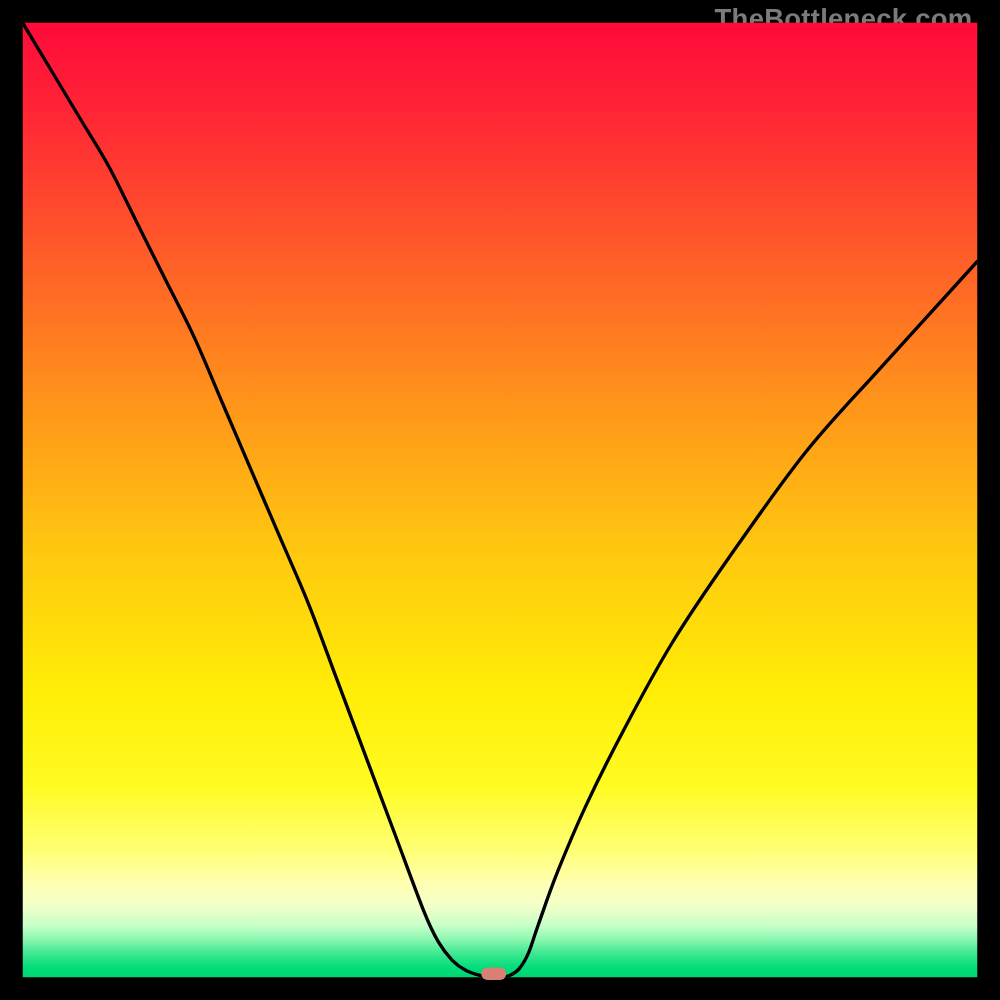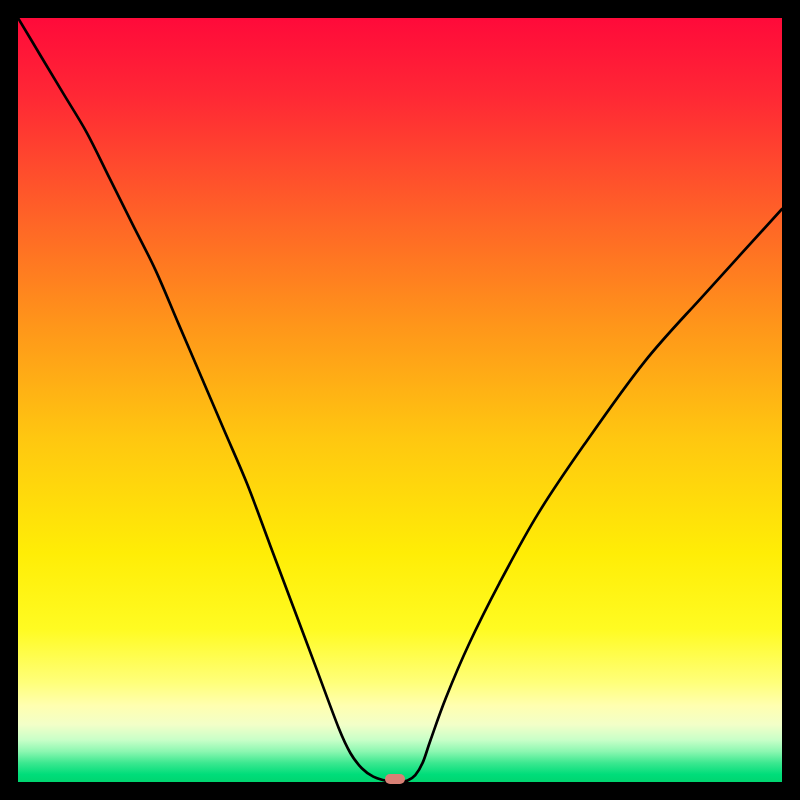--- a/index.html
+++ b/index.html
@@ -52,20 +52,21 @@
     height: 10px;
     border-radius: 5px;
     background: #d88075;
     transform: translate(-50%, -50%);
   }
 </style>
 </head>
 <body>
 
 <div class="chart-container">
+  <div class="watermark">TheBottleneck.com</div>
   <div class="plot-area">
     <svg class="gradient-bg" viewBox="0 0 100 100" preserveAspectRatio="none">
       <defs>
         <linearGradient id="bg-grad" x1="0" y1="0" x2="0" y2="1">
             <stop offset="0%" stop-color="#ff0a3a"></stop>
             <stop offset="10%" stop-color="#ff2735"></stop>
             <stop offset="25%" stop-color="#ff5f28"></stop>
             <stop offset="40%" stop-color="#ff951a"></stop>
             <stop offset="55.00000000000001%" stop-color="#ffc710"></stop>
             <stop offset="70%" stop-color="#ffed06"></stop>

